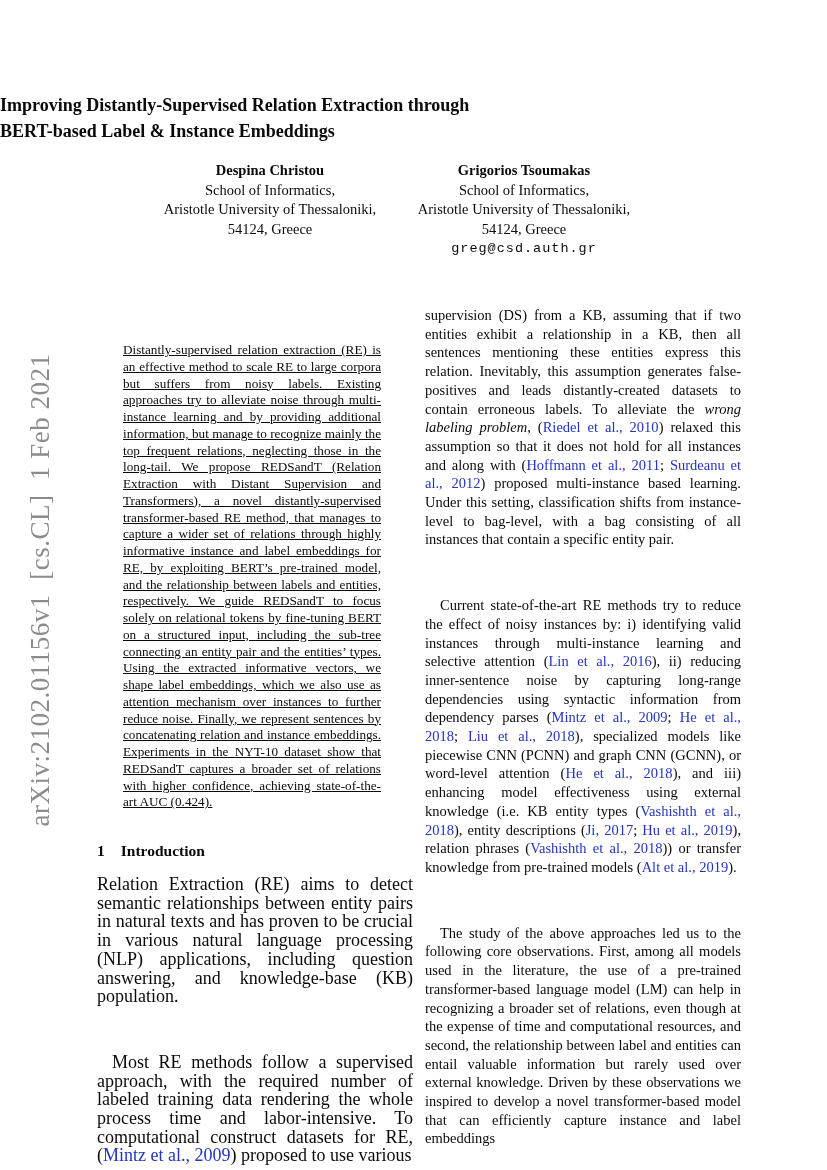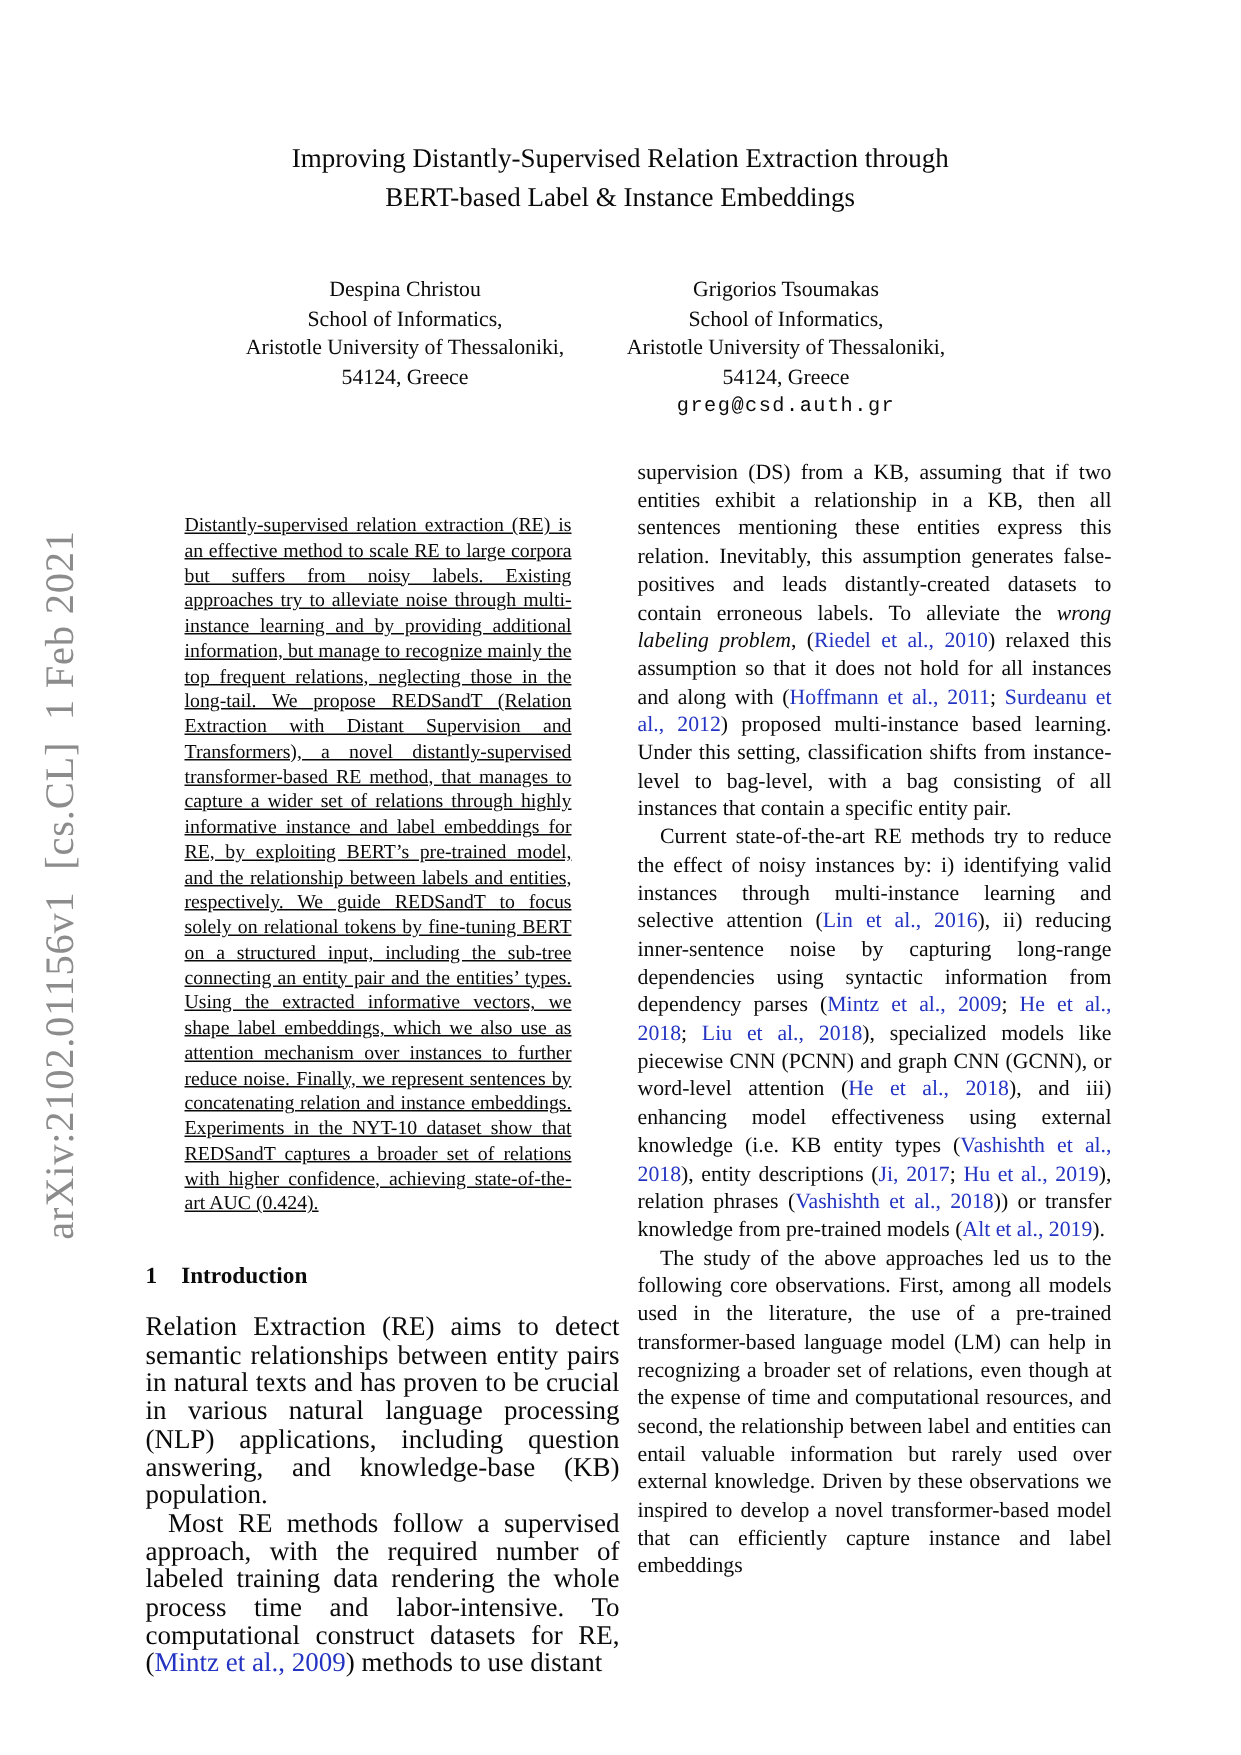--- a/index.html
+++ b/index.html
@@ -25,37 +25,37 @@
     white-space: pre;
     font-size: 27px;
     letter-spacing: 0.5px;
     color: var(--watermark-color);
   }
   .title-block {
     position: absolute;
     top: 92px;
     left: 0;
     width: 100%;
-    text-align: center;
-    font-weight: normal;
+    text-align: left;
+    font-weight: bold;
     font-size: 18px;
     line-height: 26px;
   }
   .authors-row { position: absolute; top: 161px; left: 0; width: 100%; }
   .author-block {
     position: absolute;
     top: 0;
     width: 300px;
     text-align: center;
     font-size: 14.5px;
     line-height: 19.6px;
   }
   .author-block.first { left: 120px; }
   .author-block.second { left: 374px; }
-  .author-name { font-weight: normal; margin-top: 23px; }
+  .author-name { font-weight: bold; }
   .author-email {
     font-family: "Liberation Mono", monospace;
     font-size: 13.5px;
     letter-spacing: 1px;
   }
   .abstract-heading {
     position: absolute;
     top: 306px;
     left: 123px;
     width: 258px;
@@ -94,21 +94,21 @@
   .col-right {
     position: absolute;
     top: 306px;
     left: 425px;
     width: 316px;
     font-size: 14.5px;
     line-height: 18.7px;
     text-align: justify;
   }
   .para { margin: 0; }
-  .para.indent { text-indent: 15px; }
+  .para.indent { text-indent: 15px; margin-top: 47px; }
   .seg-link { color: var(--link-color); }
   .seg-italic { font-style: italic; }
 </style>
 </head>
 <body>
 
 <div class="page">
 
   <div class="watermark">arXiv:2102.01156v1  [cs.CL]  1 Feb 2021</div>
 
@@ -136,21 +136,21 @@
   <div class="abstract-body">
     <p class="para"><span>Distantly-supervised relation extraction (RE) is an effective method to scale RE to large corpora but suffers from noisy labels. Existing approaches try to alleviate noise through multi-instance learning and by providing additional information, but manage to recognize mainly the top frequent relations, neglecting those in the long-tail. We propose REDSandT (Relation Extraction with Distant Supervision and Transformers), a novel distantly-supervised transformer-based RE method, that manages to capture a wider set of relations through highly informative instance and label embeddings for RE, by exploiting BERT’s pre-trained model, and the relationship between labels and entities, respectively. We guide REDSandT to focus solely on relational tokens by fine-tuning BERT on a structured input, including the sub-tree connecting an entity pair and the entities’ types. Using the extracted informative vectors, we shape label embeddings, which we also use as attention mechanism over instances to further reduce noise. Finally, we represent sentences by concatenating relation and instance embeddings. Experiments in the NYT-10 dataset show that REDSandT captures a broader set of relations with higher confidence, achieving state-of-the-art AUC (0.424).</span></p>
   </div>
 
   <div class="section-heading">
     <span class="section-number">1</span><span>Introduction</span>
   </div>
 
   <div class="col-intro">
     <p class="para"><span>Relation Extraction (RE) aims to detect semantic relationships between entity pairs in natural texts and has proven to be crucial in various natural language processing (NLP) applications, including question answering, and knowledge-base (KB) population.</span></p>
-    <p class="para indent"><span>Most RE methods follow a supervised approach, with the required number of labeled training data rendering the whole process time and labor-intensive. To computational construct datasets for RE, (</span><span class="seg-link">Mintz et al., 2009</span><span>) methods to use distant</span></p>
+    <p class="para indent"><span>Most RE methods follow a supervised approach, with the required number of labeled training data rendering the whole process time and labor-intensive. To computational construct datasets for RE, (</span><span class="seg-link">Mintz et al., 2009</span><span>) proposed to use various</span></p>
   </div>
 
   <div class="col-right">
     <p class="para"><span>supervision (DS) from a KB, assuming that if two entities exhibit a relationship in a KB, then all sentences mentioning these entities express this relation. Inevitably, this assumption generates false-positives and leads distantly-created datasets to contain erroneous labels. To alleviate the </span><span class="seg-italic">wrong labeling problem</span><span>, (</span><span class="seg-link">Riedel et al., 2010</span><span>) relaxed this assumption so that it does not hold for all instances and along with (</span><span class="seg-link">Hoffmann et al., 2011</span><span>; </span><span class="seg-link">Surdeanu et al., 2012</span><span>) proposed multi-instance based learning. Under this setting, classification shifts from instance-level to bag-level, with a bag consisting of all instances that contain a specific entity pair.</span></p>
     <p class="para indent"><span>Current state-of-the-art RE methods try to reduce the effect of noisy instances by: i) identifying valid instances through multi-instance learning and selective attention (</span><span class="seg-link">Lin et al., 2016</span><span>), ii) reducing inner-sentence noise by capturing long-range dependencies using syntactic information from dependency parses (</span><span class="seg-link">Mintz et al., 2009</span><span>; </span><span class="seg-link">He et al., 2018</span><span>; </span><span class="seg-link">Liu et al., 2018</span><span>), specialized models like piecewise CNN (PCNN) and graph CNN (GCNN), or word-level attention (</span><span class="seg-link">He et al., 2018</span><span>), and iii) enhancing model effectiveness using external knowledge (i.e. KB entity types (</span><span class="seg-link">Vashishth et al., 2018</span><span>), entity descriptions (</span><span class="seg-link">Ji, 2017</span><span>; </span><span class="seg-link">Hu et al., 2019</span><span>), relation phrases (</span><span class="seg-link">Vashishth et al., 2018</span><span>)) or transfer knowledge from pre-trained models (</span><span class="seg-link">Alt et al., 2019</span><span>).</span></p>
     <p class="para indent"><span>The study of the above approaches led us to the following core observations. First, among all models used in the literature, the use of a pre-trained transformer-based language model (LM) can help in recognizing a broader set of relations, even though at the expense of time and computational resources, and second, the relationship between label and entities can entail valuable information but rarely used over external knowledge. Driven by these observations we inspired to develop a novel transformer-based model that can efficiently capture instance and label embeddings</span></p>
   </div>
 
 </div>
 

